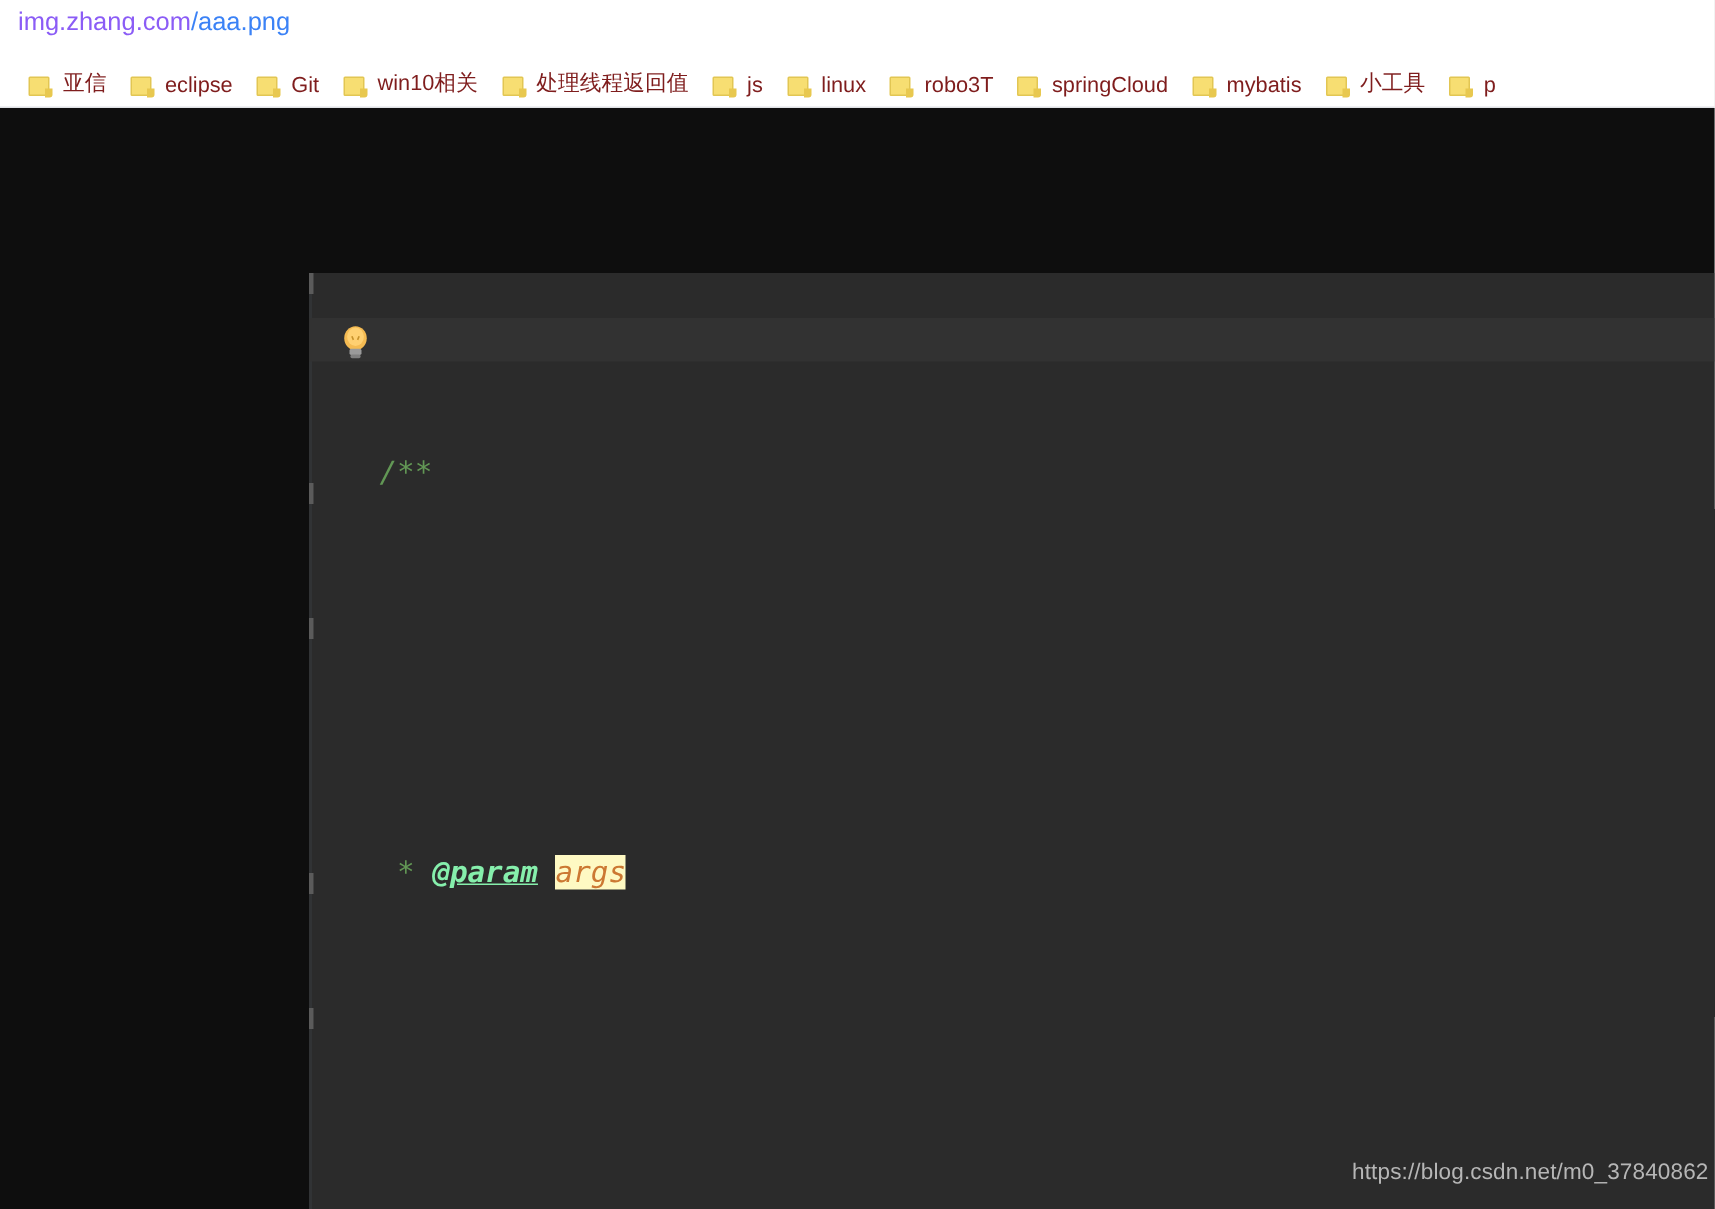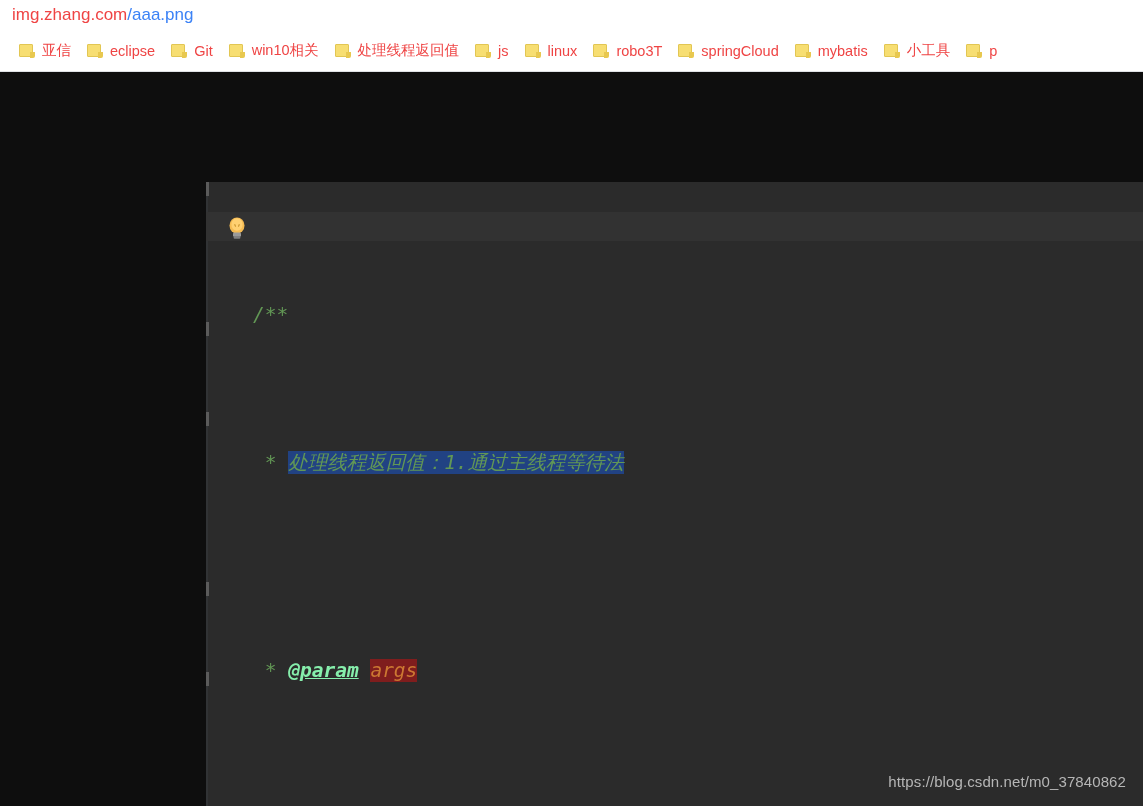--- a/index.html
+++ b/index.html
@@ -26,42 +26,42 @@
   #url-bar {
     height: 30px;
     display: flex;
     align-items: center;
     padding: 0 0 0 12px;
     font-size: 17px;
     color: #202124;
     background: #ffffff;
     white-space: nowrap;
   }
-  #url-bar .url-domain { color: #ef4444; }
+  #url-bar .url-domain { color: #8b5cf6; }
   #url-bar .url-path  { color: #3b82f6; }
 
   #bookmarks-bar {
     height: 41px;
     display: flex;
     align-items: center;
     padding-left: 12px;
     background: #ffffff;
     border-bottom: 1px solid #dfe1e5;
     overflow: hidden;
     white-space: nowrap;
   }
   .bookmark-item {
     display: inline-flex;
-    align-items: center;
+    align-items: flex-end;
     height: 28px;
     padding: 0 7px;
     margin-right: 2px;
     border-radius: 4px;
     font-size: 14.5px;
-    color: #ef4444;
+    color: #7f1d1d;
     flex: 0 0 auto;
   }
   .bookmark-label { margin-left: 7px; }
 
   .folder-icon {
     width: 16px; height: 15px;
     position: relative;
     flex: 0 0 auto;
   }
   .folder-icon .f-body {
@@ -147,27 +147,27 @@
   
   #lightbulb-icon {
     position: absolute;
     left: 226px;
     top: 144px;
     width: 22px;
     height: 24px;
   }
   .t-cmt     { color: #629755; font-style: italic; }
   .t-tag     { color: #86efac; font-style: italic; font-weight: bold; text-decoration: underline; }
-  .t-param   { color: #cc7832; background: #7f1d1d; font-style: italic; text-align: right; }
+  .t-param   { color: #cc7832; background: #fef9c3; font-style: italic; text-align: right; }
   .t-sel     { background: #214283; }
 
   
   #watermark {
     position: absolute;
-    right: 17px;
+    right: 4px;
     bottom: 16px;
     font-family: "Liberation Sans", sans-serif;
     font-size: 15px;
     color: #b6b6b6;
     letter-spacing: 0.1px;
   }
 </style>
 </head>
 <body>
 
@@ -287,21 +287,20 @@
     <rect x="7.6" y="20.4" width="6.8" height="2.4" rx="1.1" fill="#808080"></rect>
     <path d="M8.6 8.2 L9.6 10.6 M13.4 8.2 L12.4 10.6" stroke="#c8922c" stroke-width="1.1" fill="none"></path>
   </svg>
 
   <div id="code-layer">
 
     
     <div class="code-line"><span class="ln-text t-cmt">    /**</span></div>
 
     
-    <div class="code-line"><span class="ln-text t-cmt"><span>     * </span><span class="t-sel">处理线程返回值：1.通过主线程等待法</span></span></div>
 
     
 
     
     <div class="code-line"><span class="ln-text"><span class="t-cmt">     * </span><span class="t-tag">@param</span><span class="t-cmt"> </span><span class="t-param">args</span></span></div>
 
     
     
 
     

